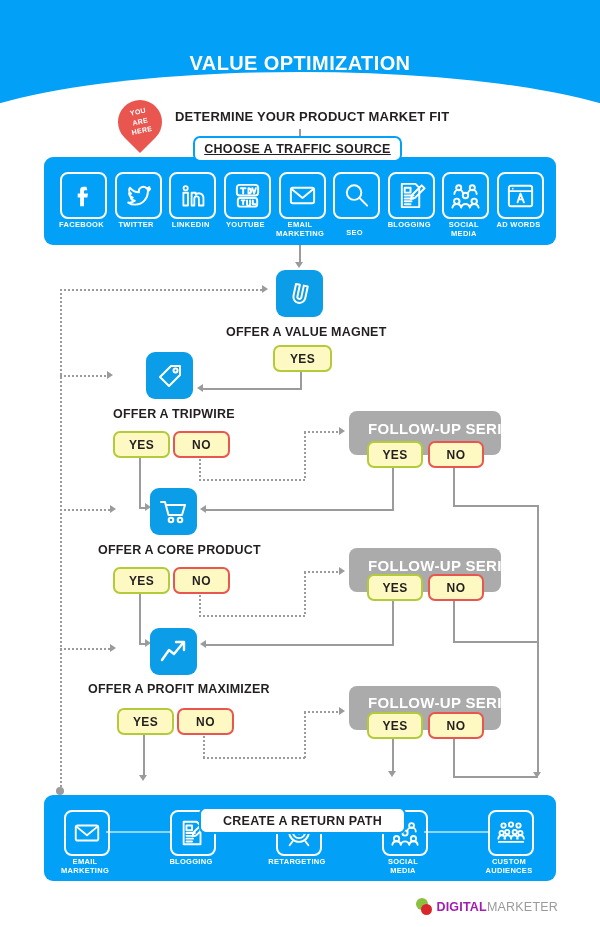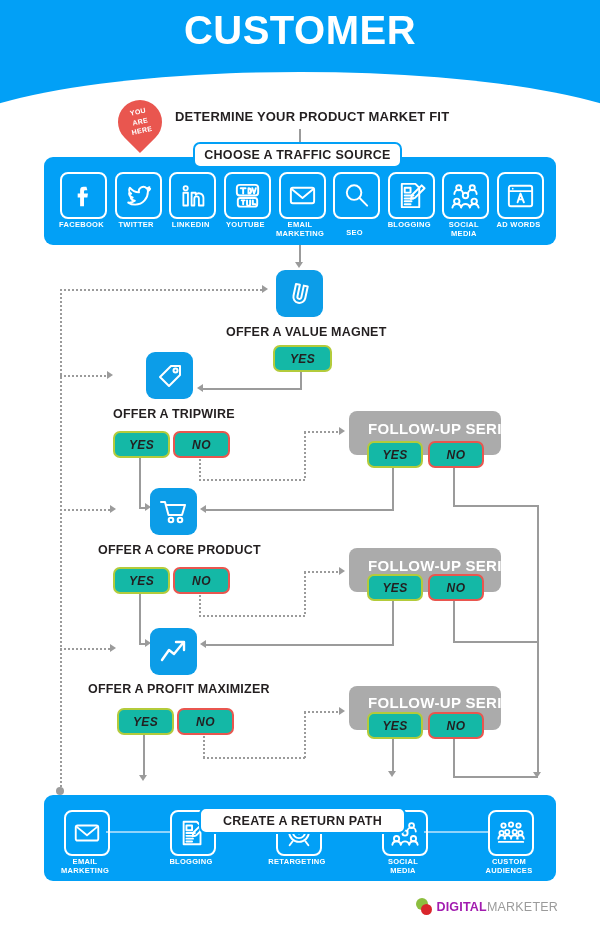--- a/index.html
+++ b/index.html
@@ -32,23 +32,23 @@
         display:flex;align-items:center;justify-content:center;}
   .tile svg{display:block;}
   .tlabel{position:absolute;color:#fff;font-size:7.5px;font-weight:bold;
           text-align:center;line-height:9px;letter-spacing:.3px;}
 
   
   .step-icon{position:absolute;width:47px;height:47px;background:#0C9DE8;
         border-radius:9px;display:flex;align-items:center;justify-content:center;z-index:5;}
 
   
-  .ynbtn{position:absolute;background:#14b8a6;border-radius:7px;border:2.2px solid;
+  .ynbtn{position:absolute;background:#fef9c3;border-radius:7px;border:2.2px solid;
         display:flex;align-items:center;justify-content:center;
-        font-size:12px;font-weight:bold;color:#231f20;letter-spacing:.4px;z-index:7;font-style:italic;}
+        font-size:12px;font-weight:bold;color:#231f20;letter-spacing:.4px;z-index:7;}
   .yes{border-color:#B3CB3B;}
   .no{border-color:#E9564F;}
 
   
   .fus{position:absolute;background:#ABABAB;border-radius:8px;z-index:4;}
   .fus-label{position:absolute;color:#fff;font-size:15px;font-weight:bold;
         letter-spacing:.3px;z-index:5;white-space:nowrap;}
 
   
   .sline{position:absolute;background:#9B9B9B;z-index:2;}
@@ -79,39 +79,39 @@
   #logo-mark{width:17px;height:17px;position:relative;margin-right:3px;}
   .gear{position:absolute;border-radius:50%;}
   #logo-txt{font-size:12.5px;font-weight:bold;letter-spacing:.2px;}
   #logo-txt .dk{color:#a21caf;}
   #logo-txt .lt{color:#9B9B9B;font-weight:normal;}
 </style>
 </head>
 <body>
 
 <div id="header">
-  <div id="title-main">CUSTOMER</div>
+  <div id="title-sub">VALUE OPTIMIZATION</div>
   <div id="header-curve"></div>
 </div>
 
 <div id="pin">
   <div id="pin-shape"></div>
   <div id="pin-text">
     <div>YOU</div>
     <div>ARE</div>
     <div>HERE</div>
   </div>
 </div>
 
 <div class="hdg" style="left:175px;top:109px;font-size:13px;">DETERMINE YOUR PRODUCT MARKET FIT</div>
 
 <div class="sline" style="left:299px;top:129px;width:1.6px;height:14px;"></div>
 <div class="arr-d" style="left:295px;top:142px;"></div>
 
-<div class="white-pill" style="left:193px;top:142px;width:205px;height:22px;">CHOOSE A TRAFFIC SOURCE</div>
+<div class="white-pill" style="left:193px;top:136px;width:205px;height:22px;text-decoration:underline;">CHOOSE A TRAFFIC SOURCE</div>
 
 <div class="blue-panel" id="traffic-panel" style="left:44px;top:157px;width:512px;height:88px;"></div>
 
 <div id="traffic-tiles">
     <div class="tile" style="left: 60px; top: 172px; width: 43px; height: 43px; z-index: 5;">
       <span>
         <svg width="31" height="31" viewBox="0 0 32 32">
           <path d="M19 7 h-3 a3.5 3.5 0 0 0 -3.5 3.5 V14 H10 v4 h2.5 v9 h4 v-9 H20 l.6-4h-4.1v-2.4a1.1 1.1 0 0 1 1.1-1.1H20z" fill="#fff"></path>
         </svg>
       </span>

